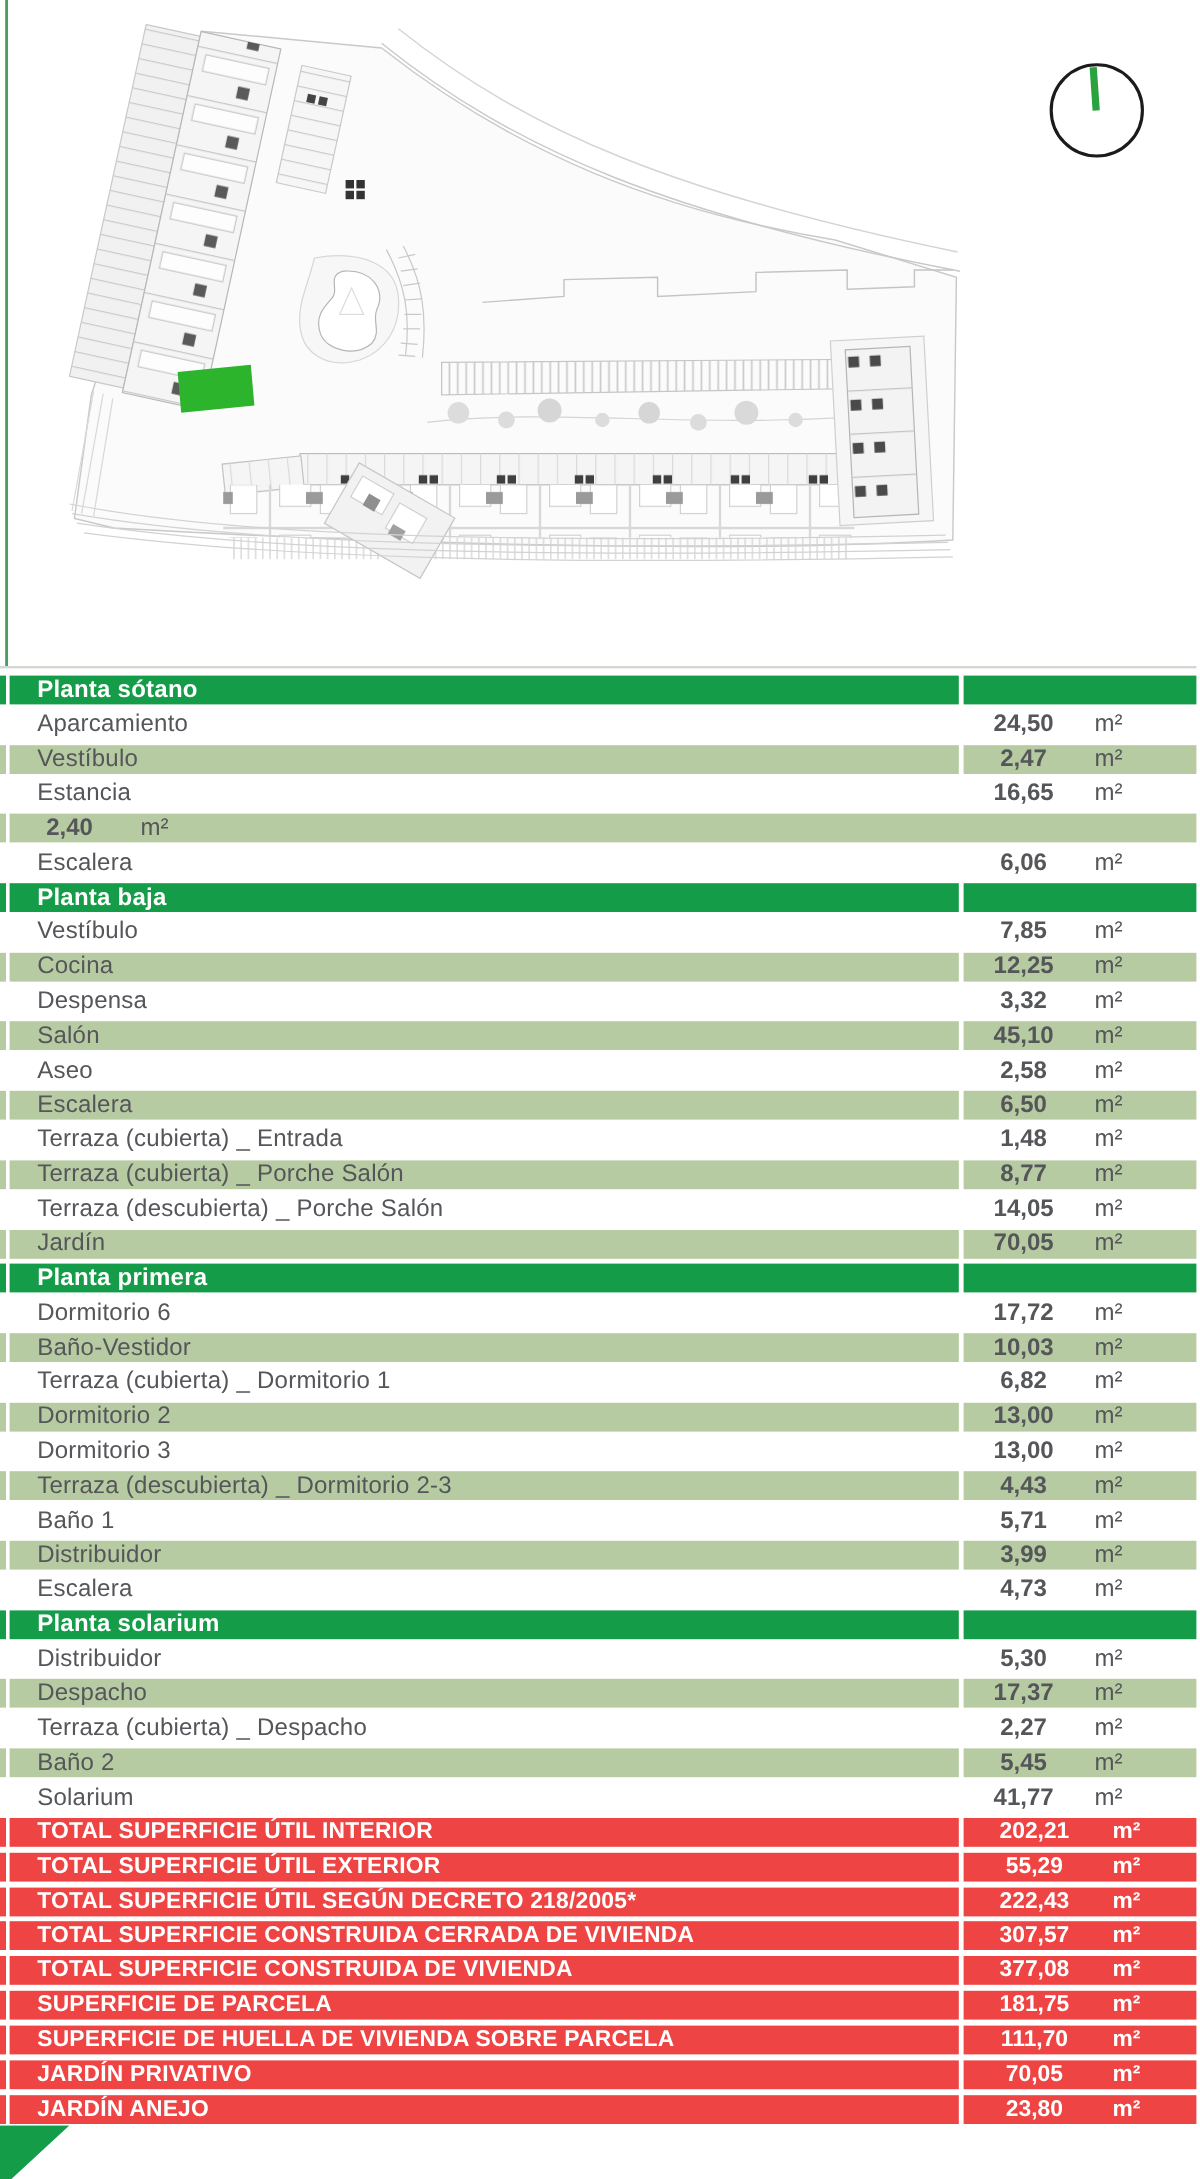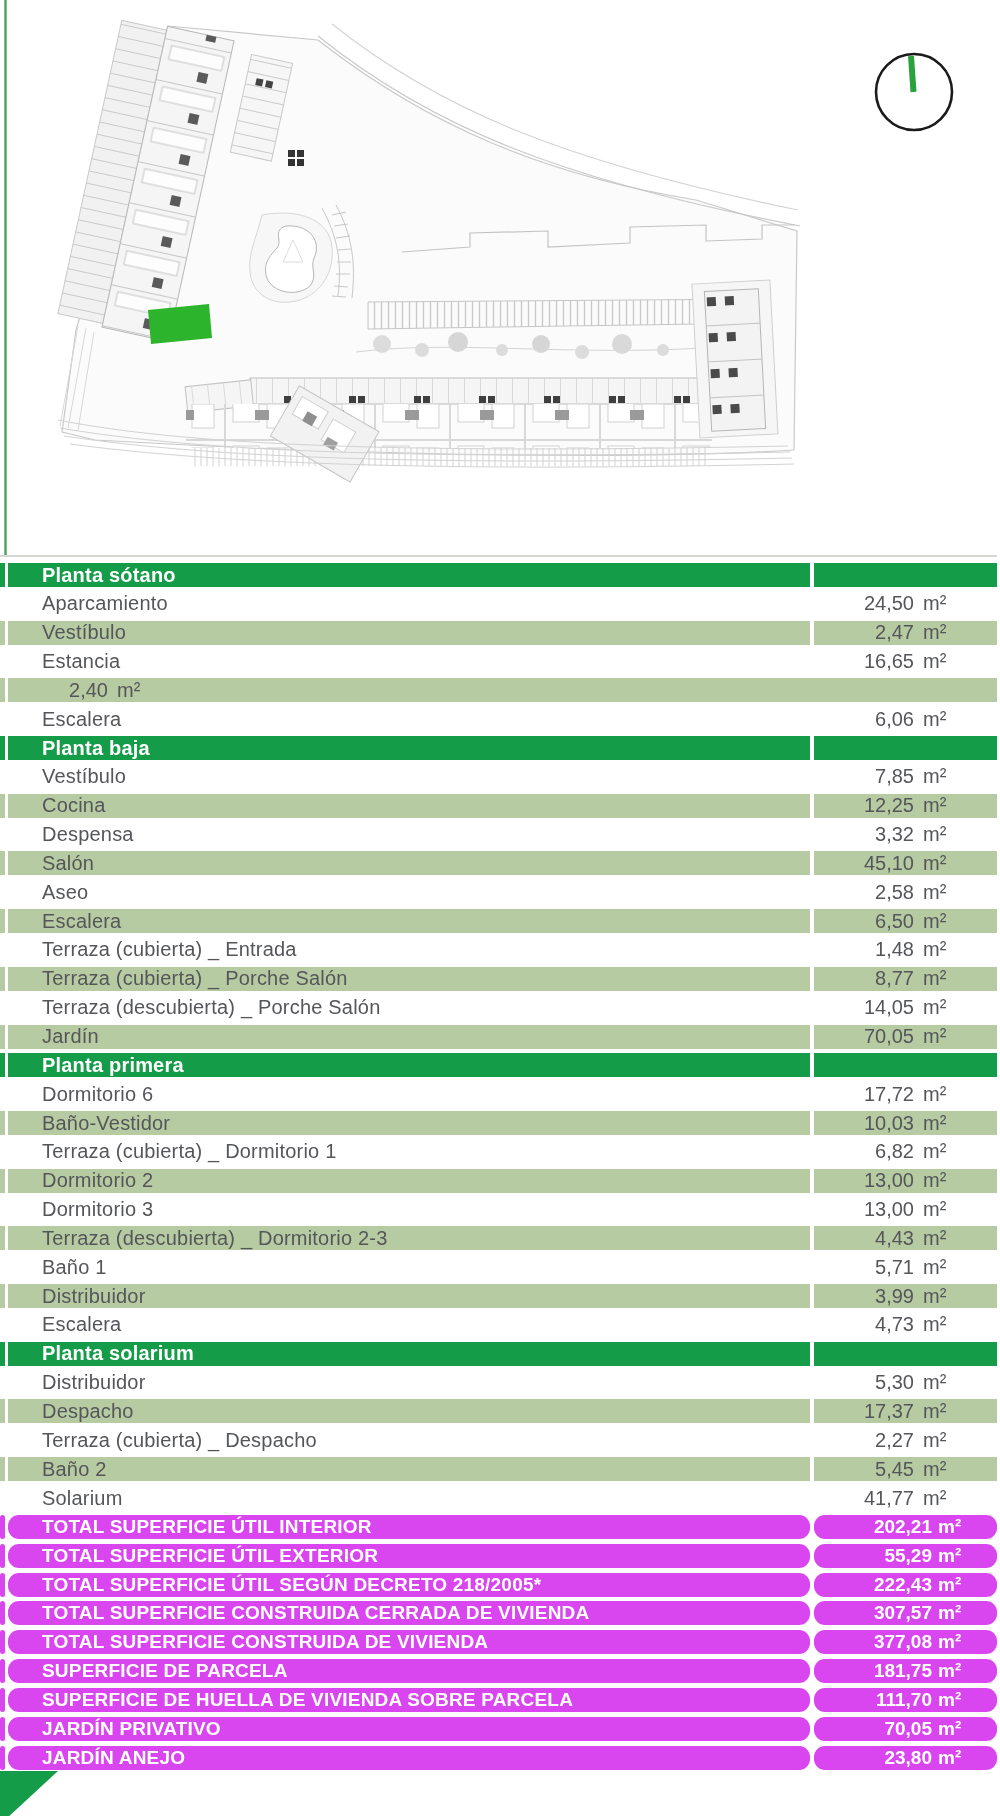--- a/index.html
+++ b/index.html
@@ -8,35 +8,35 @@
     font-family:"Liberation Sans", sans-serif;
     -webkit-font-smoothing:antialiased;
   }
   .page{position:absolute;inset:0;overflow:hidden;}
   svg.siteplan{position:absolute;top:0;left:0;}
   .topline{position:absolute;top:555px;left:0;right:3px;height:2px;background:#d3d8d0;}
   .areas{position:absolute;top:563px;left:0;right:3px;display:flex;flex-direction:column;gap:4.85px;}
   .row{display:flex;height:24px;}
   .row .sliver{width:5px;margin-right:3px;}
   .row .lbl{
-    width:768px;padding-left:34px;margin-right:4px;
+    width:768px;padding-left:23px;margin-right:4px;
     display:flex;align-items:center;
     font-size:20px;color:#55565a;letter-spacing:.2px;
     white-space:nowrap;overflow:hidden;
   }
   .row .val{flex:1;display:flex;align-items:center;font-size:20px;color:#55565a;}
-  .row .num{width:100px;text-align:right;}
+  .row .num{width:100px;text-align:center;font-weight:bold;}
   .row .unit{margin-left:9px;}
   
   .row.alt .sliver,.row.alt .lbl,.row.alt .val{background:#b7cba2;}
   
   .row.hdr .sliver,.row.hdr .lbl,.row.hdr .val{background:#149c49;}
   .row.hdr .lbl{color:#ffffff;font-weight:700;font-size:20px;}
   
-  .row.total .sliver,.row.total .lbl,.row.total .val{background:#d946ef;border-radius:11px;}
+  .row.total .sliver,.row.total .lbl,.row.total .val{background:#ef4444;}
   .row.total .lbl{color:#ffffff;font-weight:700;font-size:19px;letter-spacing:.2px;}
   .row.total .val{color:#ffffff;font-weight:700;font-size:19px;}
   .row.total .num{width:118px;}
   .row.total .unit{margin-left:6px;}
   .corner-triangle{
     position:absolute;top:1771px;left:0;width:58px;height:45px;background:#149c49;
     clip-path:polygon(0 0,100% 0,16% 100%,0 100%);
   }
 </style>
 </head>

